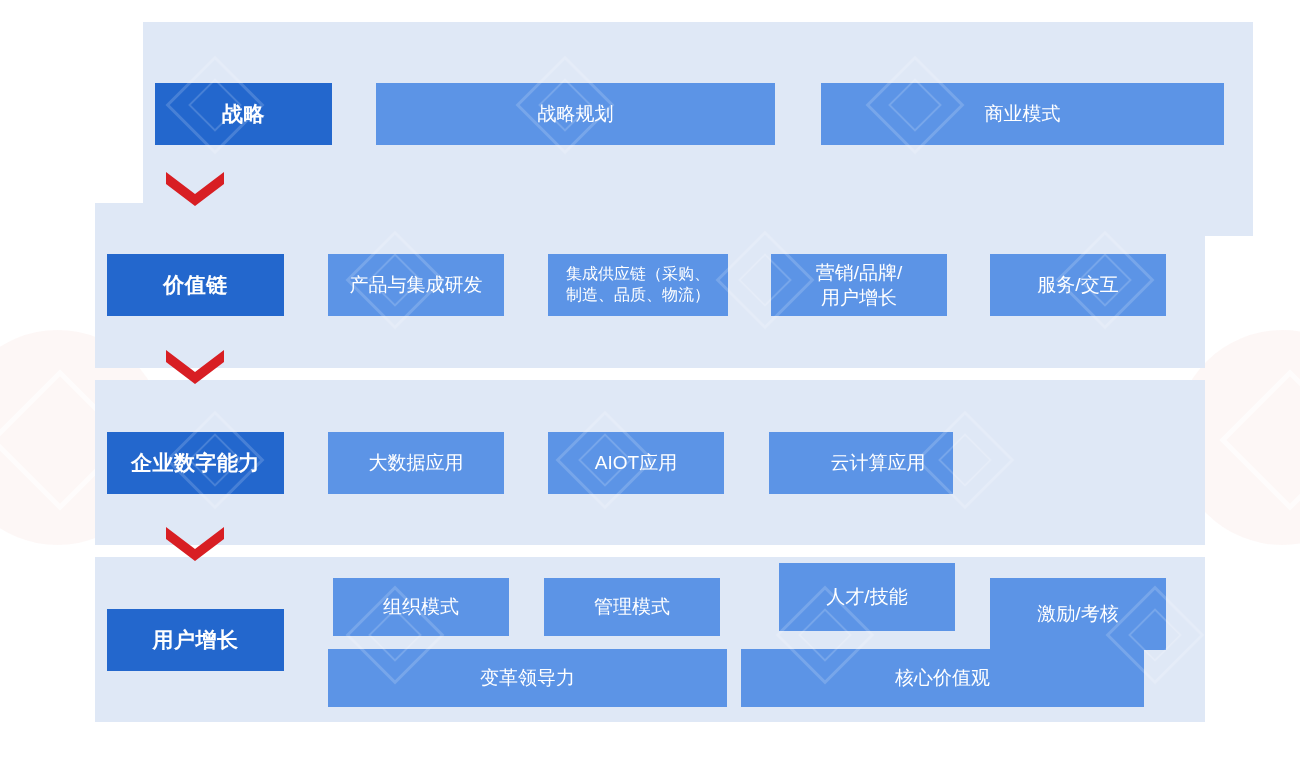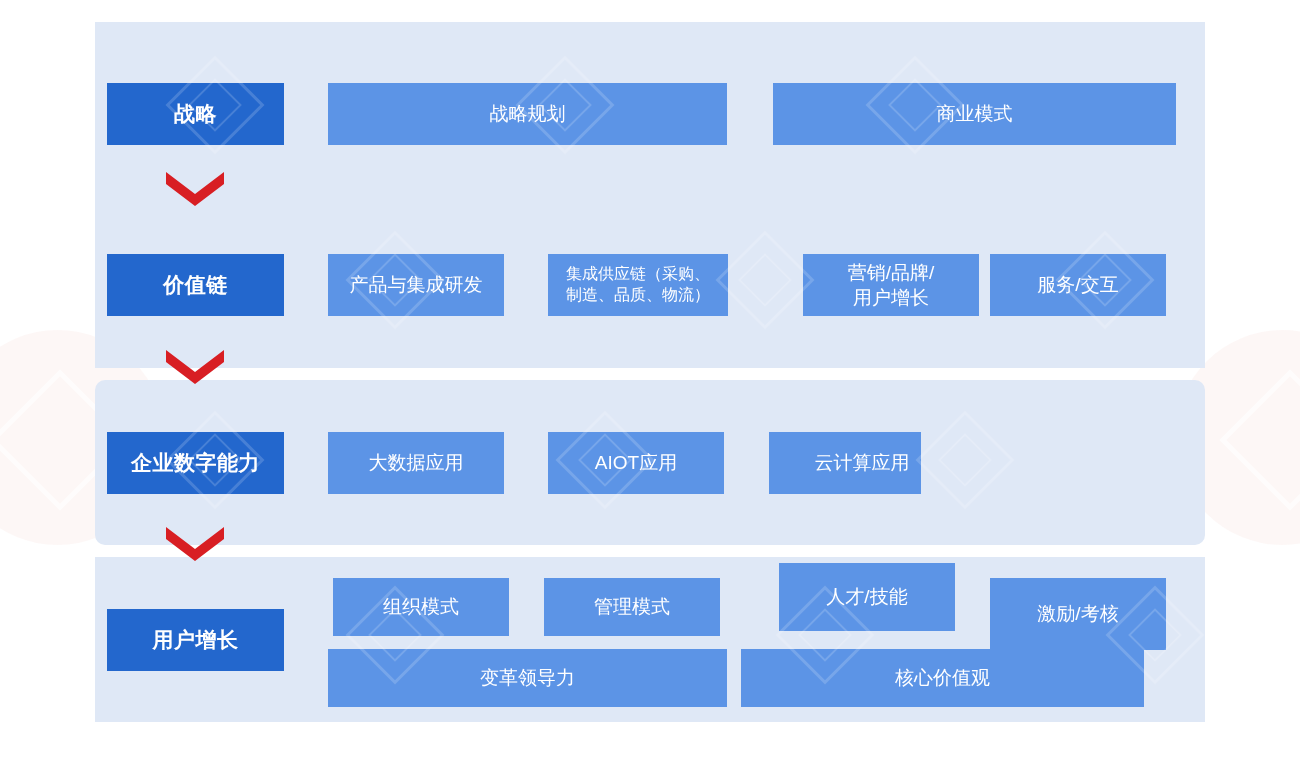--- a/index.html
+++ b/index.html
@@ -56,23 +56,23 @@
   }
 
   .band {
     position: absolute;
     left: 95px;
     width: 1110px;
     background: #dfe8f6;
     box-sizing: border-box;
   }
 
-  .band.b1 { top: 22px;  height: 214px; }
+  .band.b1 { top: 22px;  height: 214px; margin-left: 48px; }
   .band.b2 { top: 203px; height: 165px; }
-  .band.b3 { top: 380px; height: 165px; border-radius: 10px; }
+  .band.b3 { top: 380px; height: 165px; }
   .band.b4 { top: 557px; height: 165px; }
 
   
   .pillar {
     position: absolute;
     left: 12px;
     background: #2367cd;
     color: #ffffff;
     display: flex;
     align-items: center;
@@ -144,40 +144,40 @@
   </div>
 
   <div class="band b2">
     <div class="pillar" style="top:51px;">价值链</div>
 
     <div class="cell" style="left:233px; top:51px; width:176px; height:62px;">产品与集成研发</div>
 
     <div class="cell small" style="left:453px; top:51px; width:180px; height:62px;">集成供应链（采购、
 制造、品质、物流）</div>
 
-    <div class="cell" style="left:708px; top:51px; width:176px; height:62px;">营销/品牌/
+    <div class="cell" style="left:676px; top:51px; width:176px; height:62px;">营销/品牌/
 用户增长</div>
 
     <div class="cell" style="left:895px; top:51px; width:176px; height:62px;">服务/交互</div>
   </div>
 
   <div class="arrow a2">
     <svg viewBox="0 0 58 34" xmlns="http://www.w3.org/2000/svg">
       <polygon points="0,0 29,22 58,0 58,12 29,34 0,12" fill="#d81e23"></polygon>
     </svg>
   </div>
 
   <div class="band b3">
     <div class="pillar" style="top:52px;">企业数字能力</div>
 
     <div class="cell" style="left:233px; top:52px; width:176px; height:62px;">大数据应用</div>
 
     <div class="cell" style="left:453px; top:52px; width:176px; height:62px;">AIOT应用</div>
 
-    <div class="cell" style="left:674px; top:52px; width:152px; height:62px;padding-left:40px;">云计算应用</div>
+    <div class="cell" style="left:674px; top:52px; width:184px; height:62px;padding-left:40px;">云计算应用</div>
 
   </div>
 
   <div class="arrow a3">
     <svg viewBox="0 0 58 34" xmlns="http://www.w3.org/2000/svg">
       <polygon points="0,0 29,22 58,0 58,12 29,34 0,12" fill="#d81e23"></polygon>
     </svg>
   </div>
 
   <div class="band b4">

